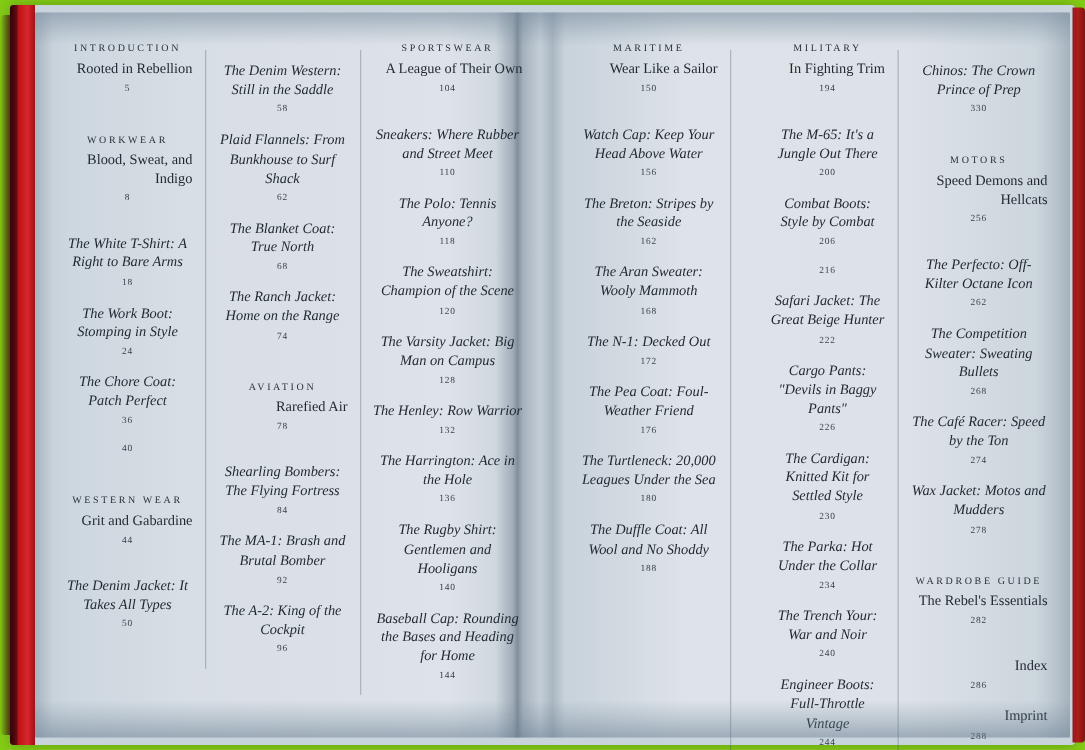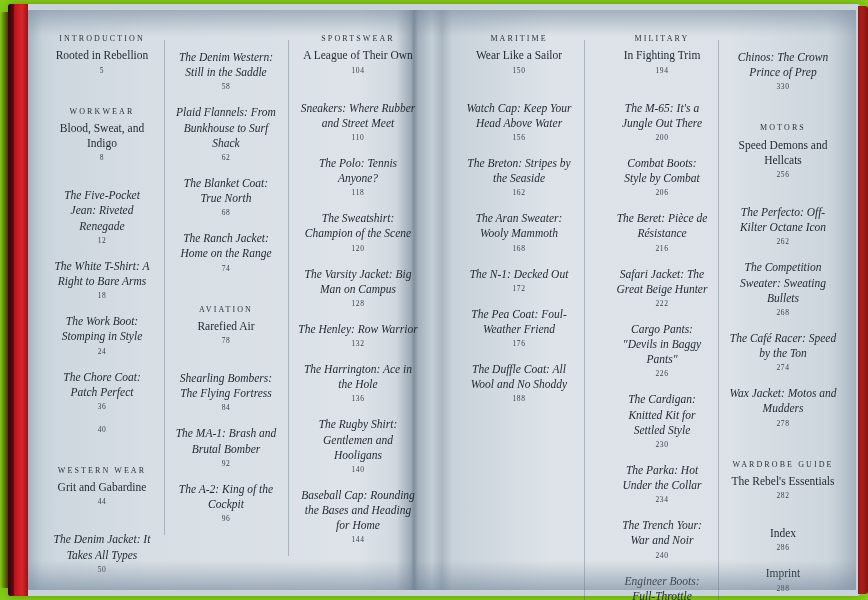--- a/index.html
+++ b/index.html
@@ -168,20 +168,21 @@
   .entry .title {
     display: block;
     font-family: "Liberation Serif", serif;
     font-style: italic;
     font-size: 11.5px;
     line-height: 1.32;
     color: #1f272f;
   }
   .entry .title.roman {
     font-style: normal;
+    text-align: right;
   }
   .entry .page {
     display: block;
     font-size: 7.5px;
     letter-spacing: 0.6px;
     color: #3a434c;
     margin-top: 2px;
   }
   .entry.gap-lg { margin-bottom: 26px; }
   .entry.gap-xl { margin-bottom: 32px; }
@@ -208,24 +209,20 @@
         <span class="title roman">Rooted in Rebellion</span>
         <span class="page">5</span>
       </div>
 
       <div class="section-head">WORKWEAR</div>
       <div class="entry gap-lg">
         <span class="title roman">Blood, Sweat, and Indigo</span>
         <span class="page">8</span>
       </div>
       <div class="entry">
-        <span class="title">The Five-Pocket Jean: Riveted Renegade</span>
-        <span class="page">12</span>
-      </div>
-      <div class="entry">
         <span class="title">The White T-Shirt: A Right to Bare Arms</span>
         <span class="page">18</span>
       </div>
       <div class="entry">
         <span class="title">The Work Boot: Stomping in Style</span>
         <span class="page">24</span>
       </div>
       <div class="entry">
         <span class="title">The Chore Coat: Patch Perfect</span>
         <span class="page">36</span>
@@ -345,41 +342,44 @@
       </div>
       <div class="entry">
         <span class="title">The N-1: Decked Out</span>
         <span class="page">172</span>
       </div>
       <div class="entry">
         <span class="title">The Pea Coat: Foul-Weather Friend</span>
         <span class="page">176</span>
       </div>
       <div class="entry">
+        <span class="title">The Turtleneck: 20,000 Leagues Under the Sea</span>
+        <span class="page">180</span>
+      </div>
+      <div class="entry">
         <span class="title">The Duffle Coat: All Wool and No Shoddy</span>
         <span class="page">188</span>
       </div>
     </div>
 
     <div class="col c5">
       <div class="section-head">MILITARY</div>
       <div class="entry gap-lg">
         <span class="title roman">In Fighting Trim</span>
         <span class="page">194</span>
       </div>
       <div class="entry">
         <span class="title">The M-65: It's a Jungle Out There</span>
         <span class="page">200</span>
       </div>
       <div class="entry">
         <span class="title">Combat Boots: Style by Combat</span>
         <span class="page">206</span>
       </div>
       <div class="entry">
-        <span class="title">The Beret: Pièce de Résistance</span>
         <span class="page">216</span>
       </div>
       <div class="entry">
         <span class="title">Safari Jacket: The Great Beige Hunter</span>
         <span class="page">222</span>
       </div>
       <div class="entry">
         <span class="title">Cargo Pants: "Devils in Baggy Pants"</span>
         <span class="page">226</span>
       </div>

